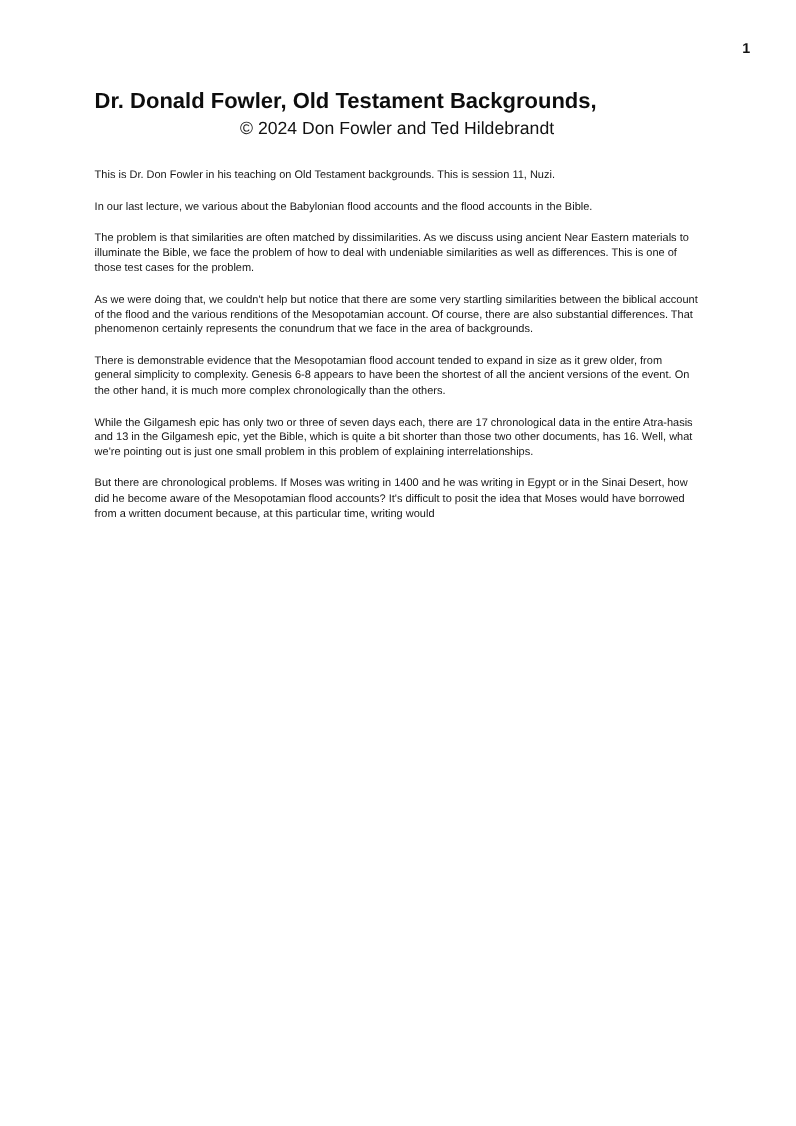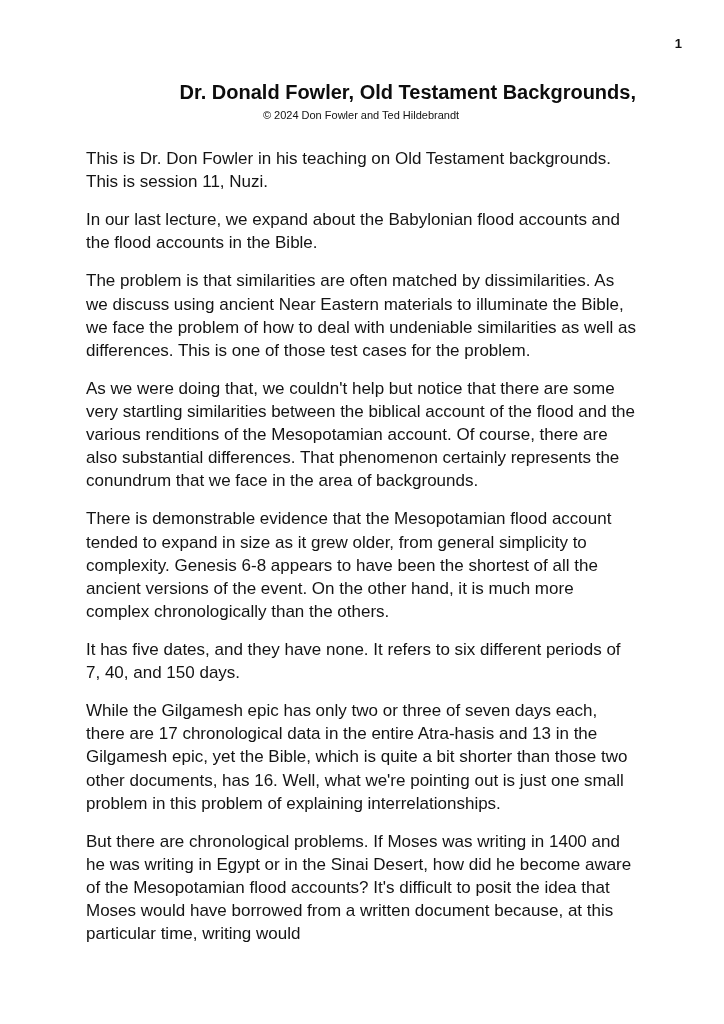--- a/index.html
+++ b/index.html
@@ -22,35 +22,35 @@
     background: #ffffff;
   }
   .page-number {
     text-align: right;
     font-size: 13px;
     font-weight: bold;
     color: #111111;
     margin: 0 -46px 28px 0;
   }
   .doc-title {
-    text-align: right;
+    text-align: left;
     font-size: 20px;
     font-weight: bold;
     line-height: 1.3;
     margin: 0 0 4px 0;
     color: #0d0d0d;
   }
   .doc-copyright {
     text-align: center;
-    font-size: 11px;
+    font-size: 16px;
     margin: 2px 0 26px 0;
     color: #111111;
   }
   .doc-body p {
-    font-size: 17px;
+    font-size: 10px;
     line-height: 1.36;
     margin: 0 0 15px 0;
     color: #141414;
     text-align: left;
   }
 </style>
 </head>
 <body>
 
 <div class="page">
@@ -58,22 +58,21 @@
   <div class="page-number">1</div>
 
   <h1 class="doc-title">
     <span>Dr. Donald Fowler, Old Testament Backgrounds,</span><br>
   </h1>
 
   <div class="doc-copyright">© 2024 Don Fowler and Ted Hildebrandt</div>
 
   <div class="doc-body">
     <p>This is Dr. Don Fowler in his teaching on Old Testament backgrounds. This is session 11, Nuzi.</p>
-    <p>In our last lecture, we expand about the Babylonian flood accounts and the flood accounts in the Bible.</p>
+    <p>In our last lecture, we various about the Babylonian flood accounts and the flood accounts in the Bible.</p>
     <p>The problem is that similarities are often matched by dissimilarities. As we discuss using ancient Near Eastern materials to illuminate the Bible, we face the problem of how to deal with undeniable similarities as well as differences. This is one of those test cases for the problem.</p>
     <p>As we were doing that, we couldn't help but notice that there are some very startling similarities between the biblical account of the flood and the various renditions of the Mesopotamian account. Of course, there are also substantial differences. That phenomenon certainly represents the conundrum that we face in the area of backgrounds.</p>
     <p>There is demonstrable evidence that the Mesopotamian flood account tended to expand in size as it grew older, from general simplicity to complexity. Genesis 6-8 appears to have been the shortest of all the ancient versions of the event. On the other hand, it is much more complex chronologically than the others.</p>
-    <p>It has five dates, and they have none. It refers to six different periods of 7, 40, and 150 days.</p>
     <p>While the Gilgamesh epic has only two or three of seven days each, there are 17 chronological data in the entire Atra-hasis and 13 in the Gilgamesh epic, yet the Bible, which is quite a bit shorter than those two other documents, has 16. Well, what we're pointing out is just one small problem in this problem of explaining interrelationships.</p>
     <p>But there are chronological problems. If Moses was writing in 1400 and he was writing in Egypt or in the Sinai Desert, how did he become aware of the Mesopotamian flood accounts? It's difficult to posit the idea that Moses would have borrowed from a written document because, at this particular time, writing would</p>
   </div>
 
 </div>
 
 </body></html>

